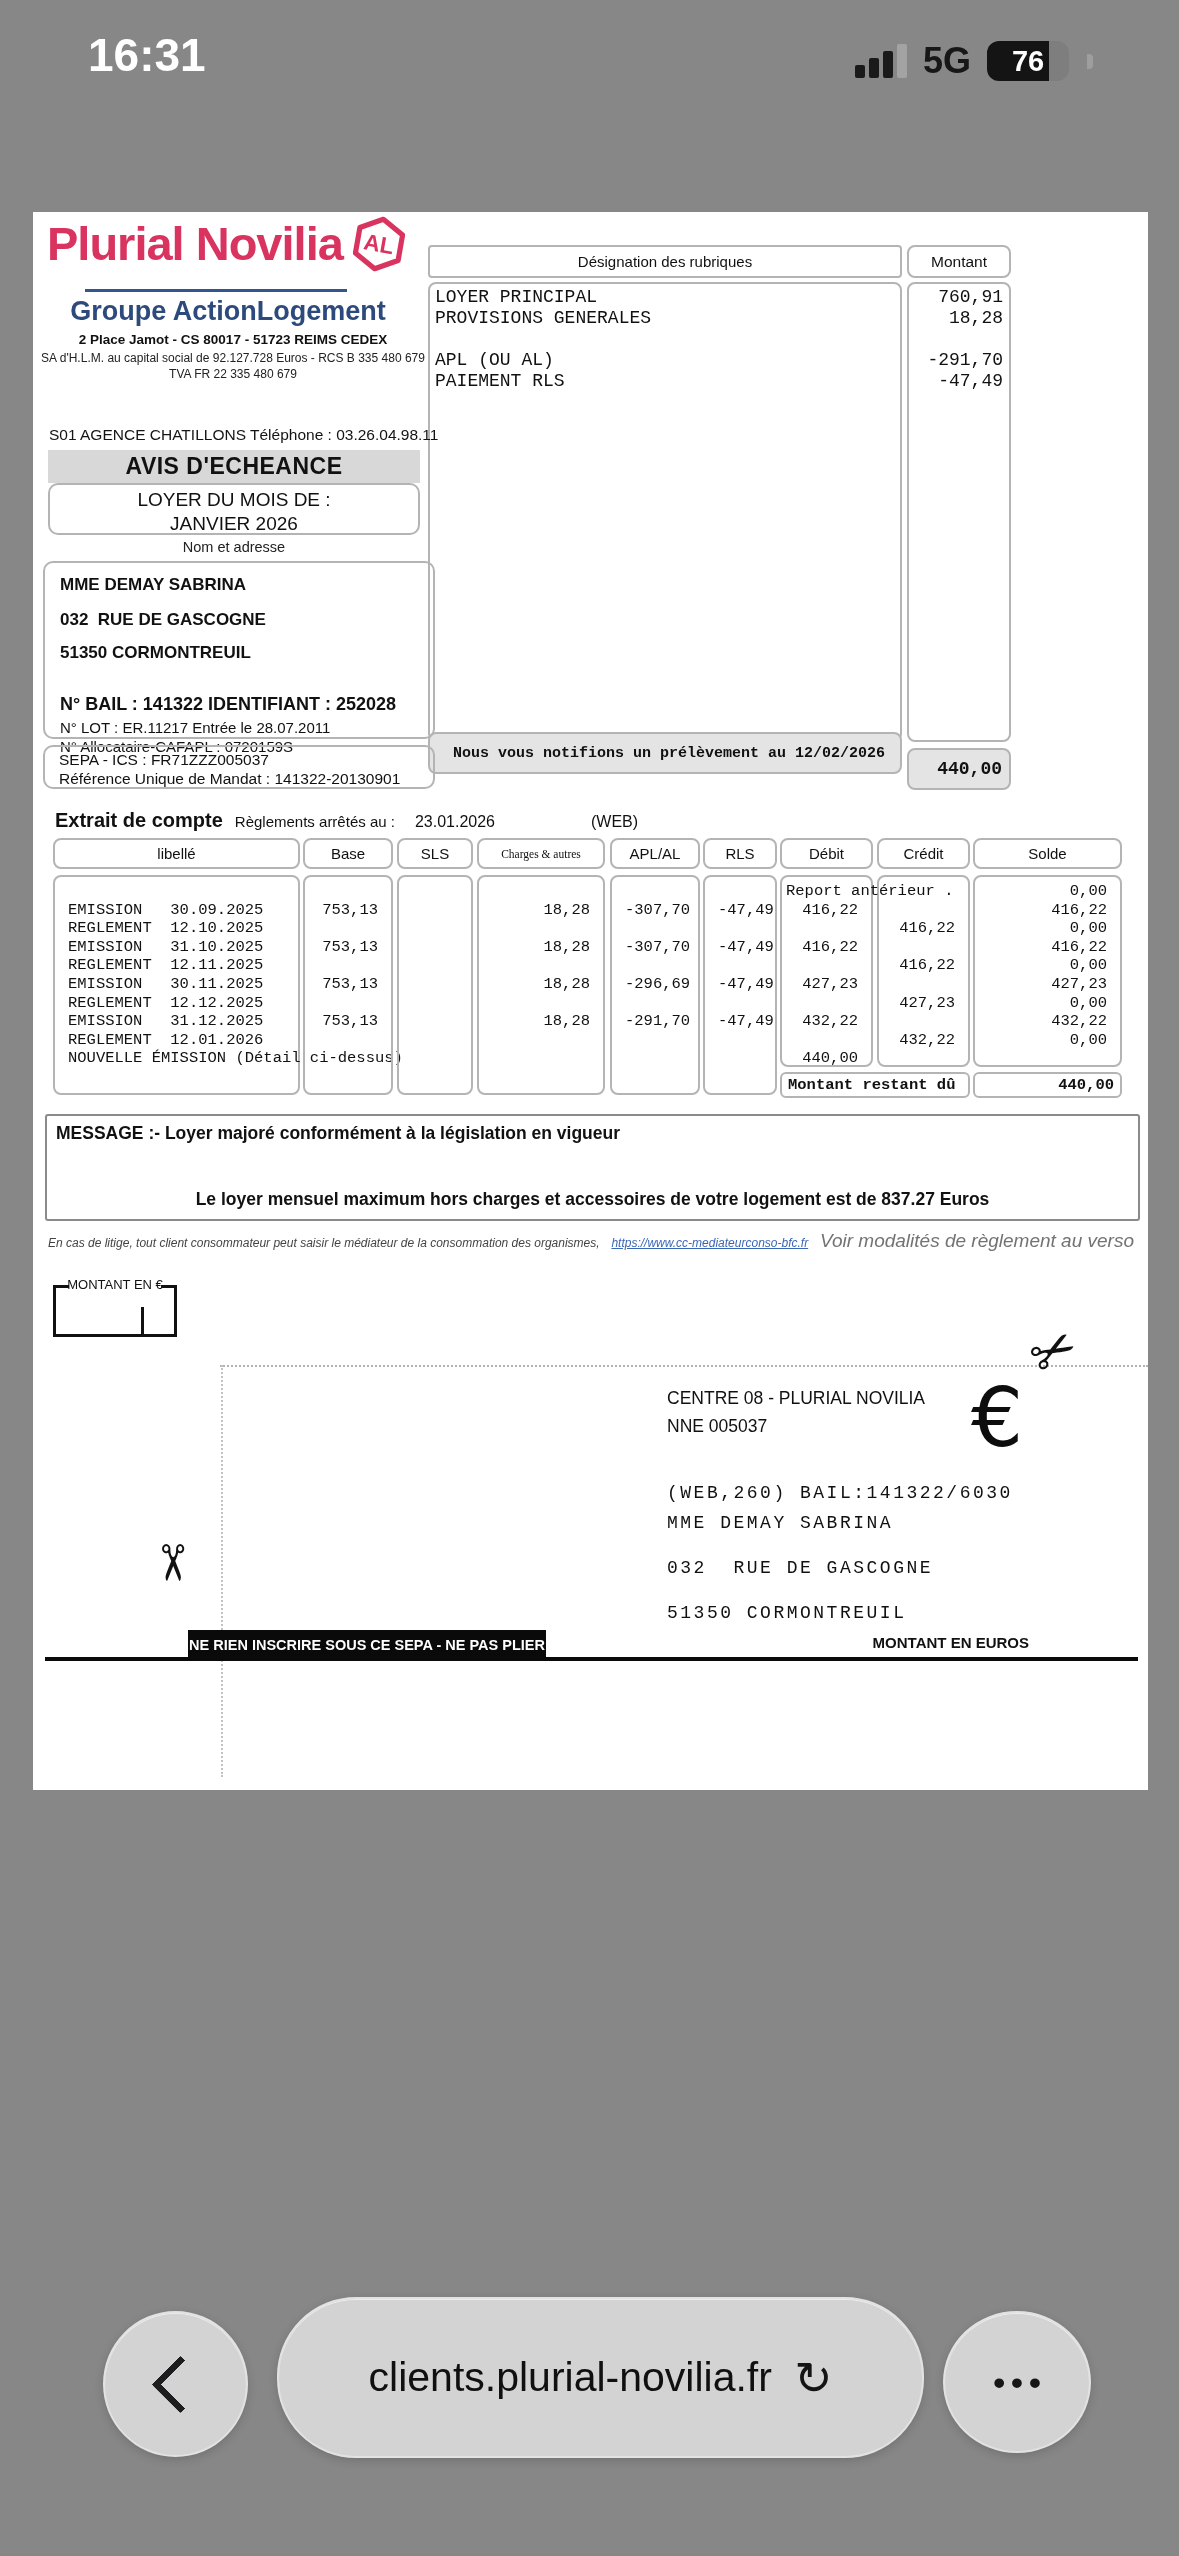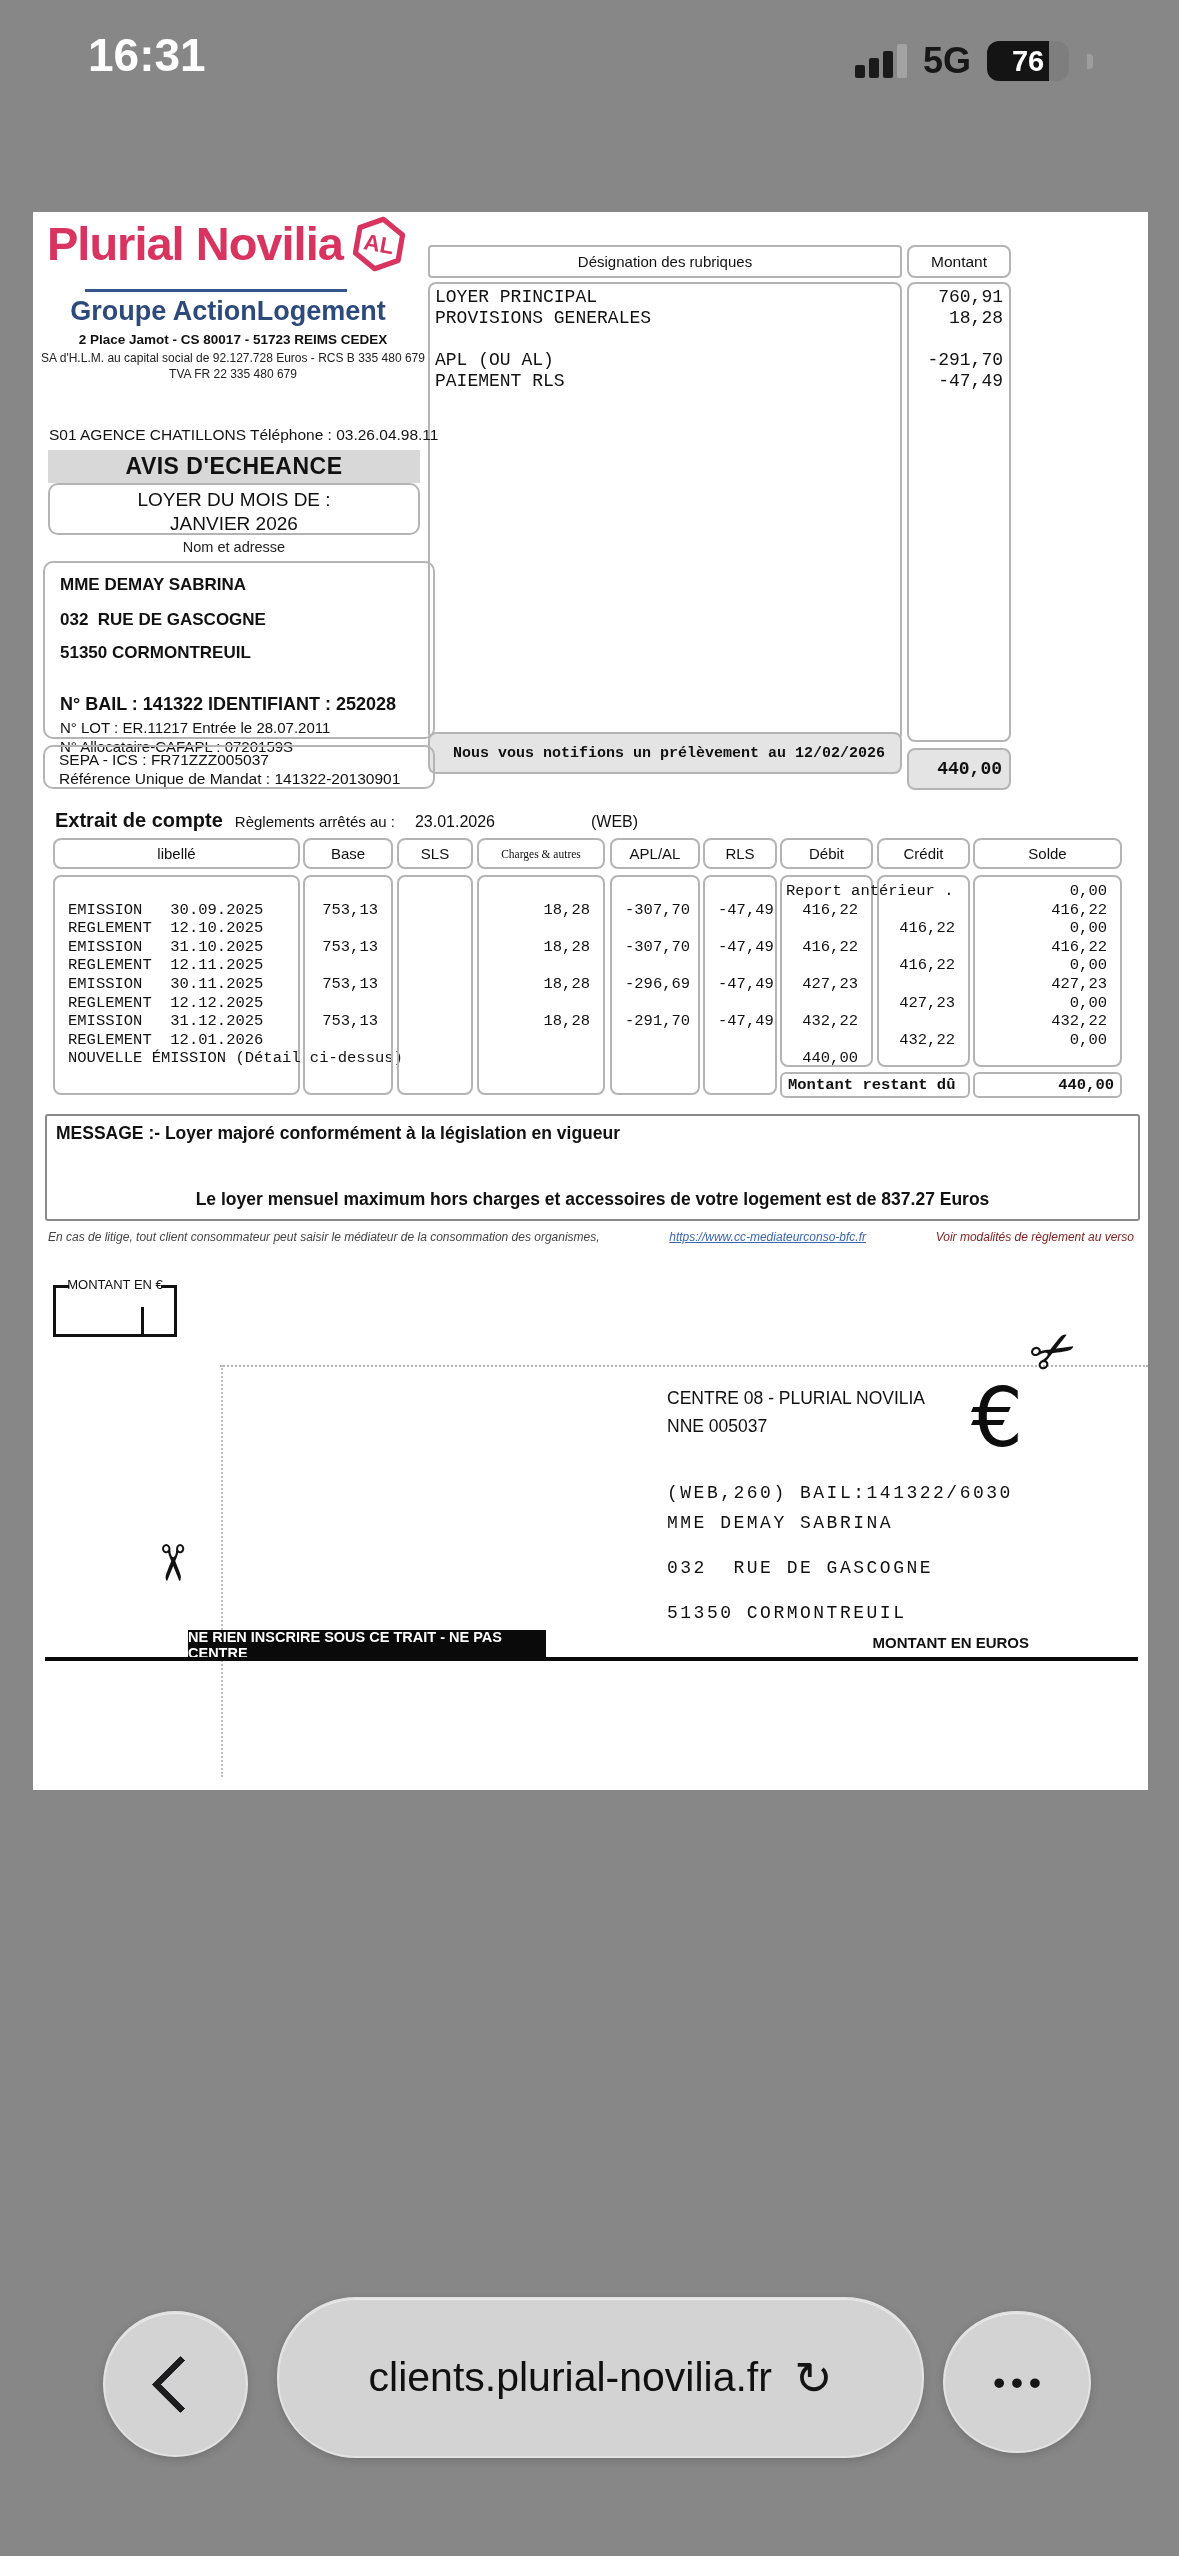--- a/index.html
+++ b/index.html
@@ -77,21 +77,21 @@
   .report{position:absolute;top:5px;left:4px;white-space:pre;text-align:left;z-index:2;}
   .colfoot{top:860px;height:26px;border-radius:6px;display:flex;align-items:center;font-size:15.5px;font-weight:700;}
 
   
   .msg-box{left:12px;top:902px;width:1091px;height:103px;border:2px solid #8a8a8a;border-radius:3px;background:#fff;}
   .msg-l1{position:absolute;top:7px;left:9px;font-size:17.5px;font-weight:700;}
   .msg-l2{position:absolute;bottom:9px;left:0;width:100%;text-align:center;font-size:17.5px;font-weight:700;}
   .litige{left:15px;top:1018px;width:1086px;display:flex;align-items:baseline;justify-content:space-between;}
   .litige-txt{font-style:italic;font-size:12px;color:#444;}
   .litige-link{font-style:italic;font-size:12px;color:#3b66b5;text-decoration:underline;}
-  .litige-verso{font-style:italic;font-size:12px;color:#7f1d1d;}
+  .litige-verso{font-style:italic;font-size:19px;color:#737373;}
 
   
   .mbracket{left:20px;top:1073px;width:124px;height:52px;border-left:3px solid #111;border-right:3px solid #111;border-bottom:3px solid #111;box-sizing:border-box;}
   .mbracket::before{content:"";position:absolute;left:0;top:0;width:13px;height:3px;background:#111;}
   .mbracket::after{content:"";position:absolute;right:0;top:0;width:13px;height:3px;background:#111;}
   .mbracket-label{position:absolute;left:0;top:-8px;width:100%;text-align:center;font-size:13px;color:#111;background:transparent;}
   .mbracket-div{position:absolute;right:30px;top:45%;bottom:0;width:3px;background:#111;}
 
   
   .cut-h{left:187px;top:1153px;width:928px;border-top:2px dotted #b3b3b3;}
@@ -311,21 +311,21 @@
     <div>CENTRE 08 - PLURIAL NOVILIA</div>
     <div>NNE 005037</div>
   </div>
   <div class="abs slip-euro">€</div>
 
   <div class="abs slipline sl1 mono pre">(WEB,260) BAIL:141322/6030</div>
   <div class="abs slipline sl2 mono pre">MME DEMAY SABRINA</div>
   <div class="abs slipline sl3 mono pre">032  RUE DE GASCOGNE</div>
   <div class="abs slipline sl4 mono pre">51350 CORMONTREUIL</div>
 
-  <div class="abs slip-bar">NE RIEN INSCRIRE SOUS CE TRAIT - NE PAS CENTRE</div>
+  <div class="abs slip-bar">NE RIEN INSCRIRE SOUS CE SEPA - NE PAS PLIER</div>
   <div class="abs thick-line"></div>
   <div class="abs montant-euros">MONTANT EN EUROS</div>
 </div>
 
 <div class="abs tb-btn tb-back">
   <span class="chev"></span>
 </div>
 <div class="abs tb-btn tb-url">
   <span class="tb-url-text">clients.plurial-novilia.fr</span>
   <span class="tb-reload">↻</span>

